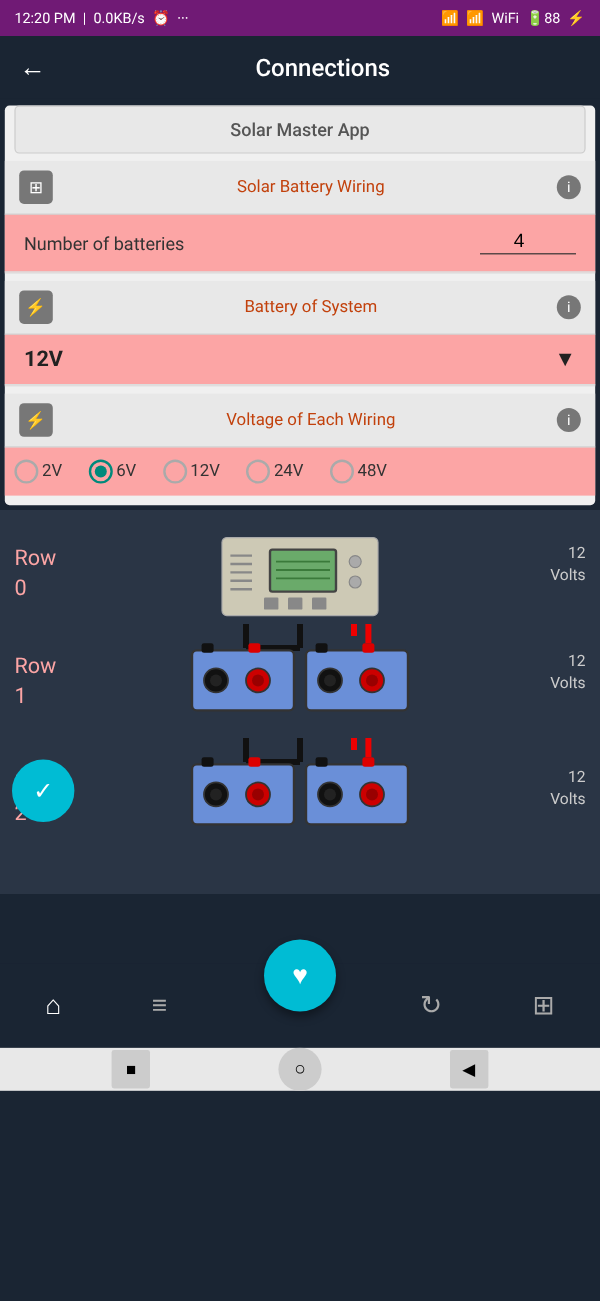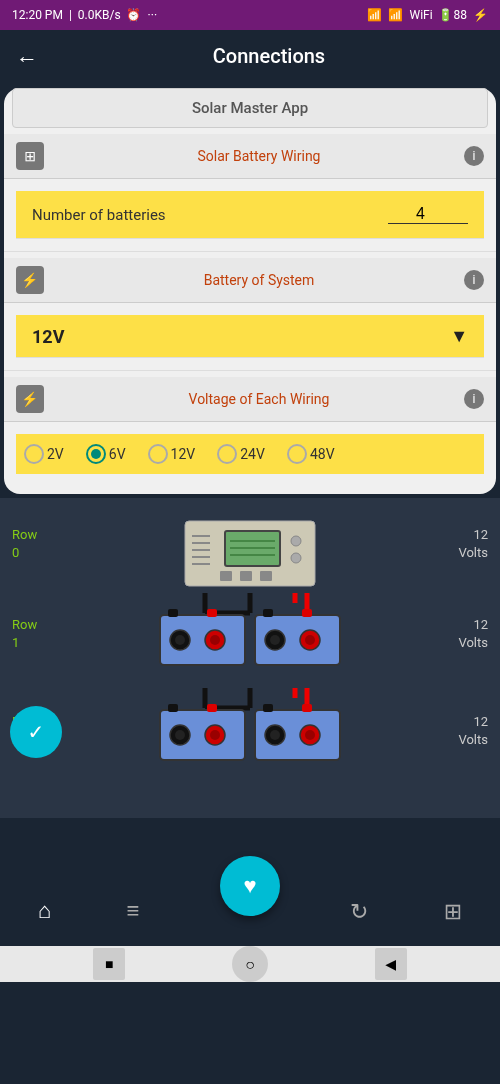--- a/index.html
+++ b/index.html
@@ -40,21 +40,21 @@
       font-size: 22px;
       margin-right: 16px;
       cursor: pointer;
       color: #fff;
     }
     .header-title { flex: 1; text-align: center; font-size: 20px; }
 
     
     .card-area {
       background: #f0f0f0;
-      border-radius: 16px;
+      border-radius: 4px;
       margin: 4px;
       padding-bottom: 8px;
     }
 
     
     .section-title-bar {
       background: #e8e8e8;
       border: 1px solid #ccc;
       border-radius: 4px;
       margin: 6px 8px;
@@ -177,22 +177,22 @@
       height: 10px;
       border-radius: 50%;
       background: #00897B;
     }
     .radio-label {
       font-size: 14px;
       color: #333;
     }
 
     .row-label {
-      color: #84cc16;
-      font-size: 13px;
+      color: #fca5a5;
+      font-size: 18px;
       position: absolute;
       left: 12px;
       line-height: 1.4;
     }
     .row-volts {
       color: #ccc;
       font-size: 13px;
       position: absolute;
       right: 12px;
       text-align: right;
@@ -288,22 +288,22 @@
       border-radius: 50%;
       background: #ccc;
       display: flex;
       align-items: center;
       justify-content: center;
       cursor: pointer;
       font-size: 16px;
     }
 
     .white-section {
-      background: #fde047;
-      margin: 12px;
+      background: #fca5a5;
+      margin: 0;
     }
 
     .divider {
       height: 1px;
       background: #ddd;
       margin: 0 0;
     }
 
     
     .diagram-container {

